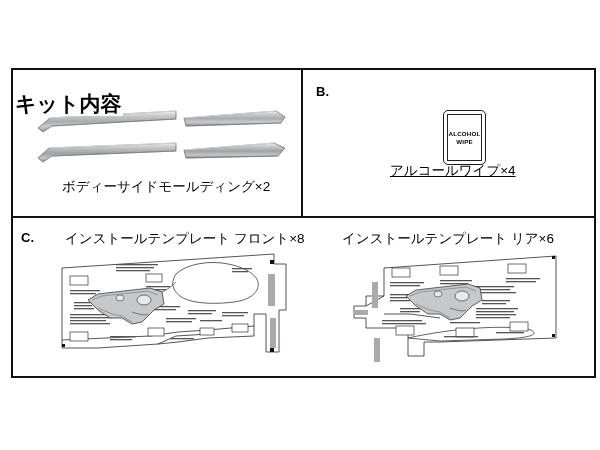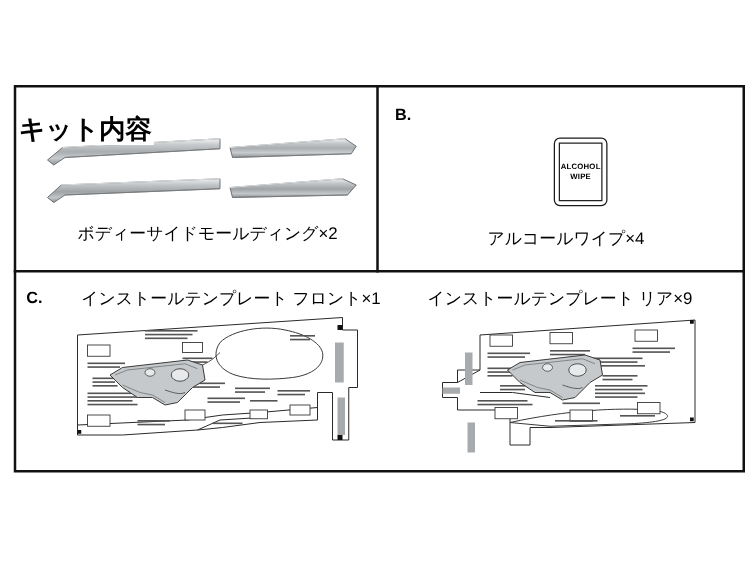--- a/index.html
+++ b/index.html
@@ -37,21 +37,21 @@
     position:absolute;font-size:13px;font-weight:700;font-family:"Liberation Sans",sans-serif;
   }
   #letter-a{left:21px;top:90px;}
   #letter-b{left:316px;top:84px;}
   #letter-c{left:21px;top:230px;}
 
   .caption{
     position:absolute;font-size:13.5px;font-weight:400;white-space:nowrap;
   }
   #cap-a{left:62px;top:178px;}
-  #cap-b{left:390px;top:182px;}
+  #cap-b{left:390px;top:162px;text-decoration:underline;}
 
   .c-heading{
     position:absolute;font-size:13.5px;white-space:nowrap;
   }
   #cap-c1{left:65px;top:230px;}
   #cap-c2{left:342px;top:230px;}
 
   
   .moldings{position:absolute;left:36px;top:104px;width:250px;height:62px;}
   .moldings svg{display:block;}
@@ -141,22 +141,22 @@
   <div class="wipe">
     <div class="wipe-inner">
       <span>ALCOHOL</span>
       <span>WIPE</span>
     </div>
   </div>
 
   <div class="caption" id="cap-b">アルコールワイプ×4</div>
 
   <div class="sec-letter" id="letter-c">C.</div>
-  <div class="c-heading" id="cap-c1">インストールテンプレート フロント×1</div>
-  <div class="c-heading" id="cap-c2">インストールテンプレート リア×9</div>
+  <div class="c-heading" id="cap-c1">インストールテンプレート フロント×8</div>
+  <div class="c-heading" id="cap-c2">インストールテンプレート リア×6</div>
 
   <div class="tpl" id="tpl-front">
     <svg width="232" height="112" viewBox="0 0 232 112" xmlns="http://www.w3.org/2000/svg">
       <g stroke="#2a2a2a" fill="none" stroke-width="0.8">
 
         <path d="M4,16 L216,2 L216,12 L228,12 L228,58 L221,58 L221,100 L208,100 L208,62 L196,62 L196,84 L150,86 L120,90 L100,92 L40,96 L4,96 Z"></path>
 
         <path d="M4,88 L92,84 L120,80 L150,78 L196,74"></path>
         <path d="M100,92 L118,84 L150,82"></path>
       </g>

